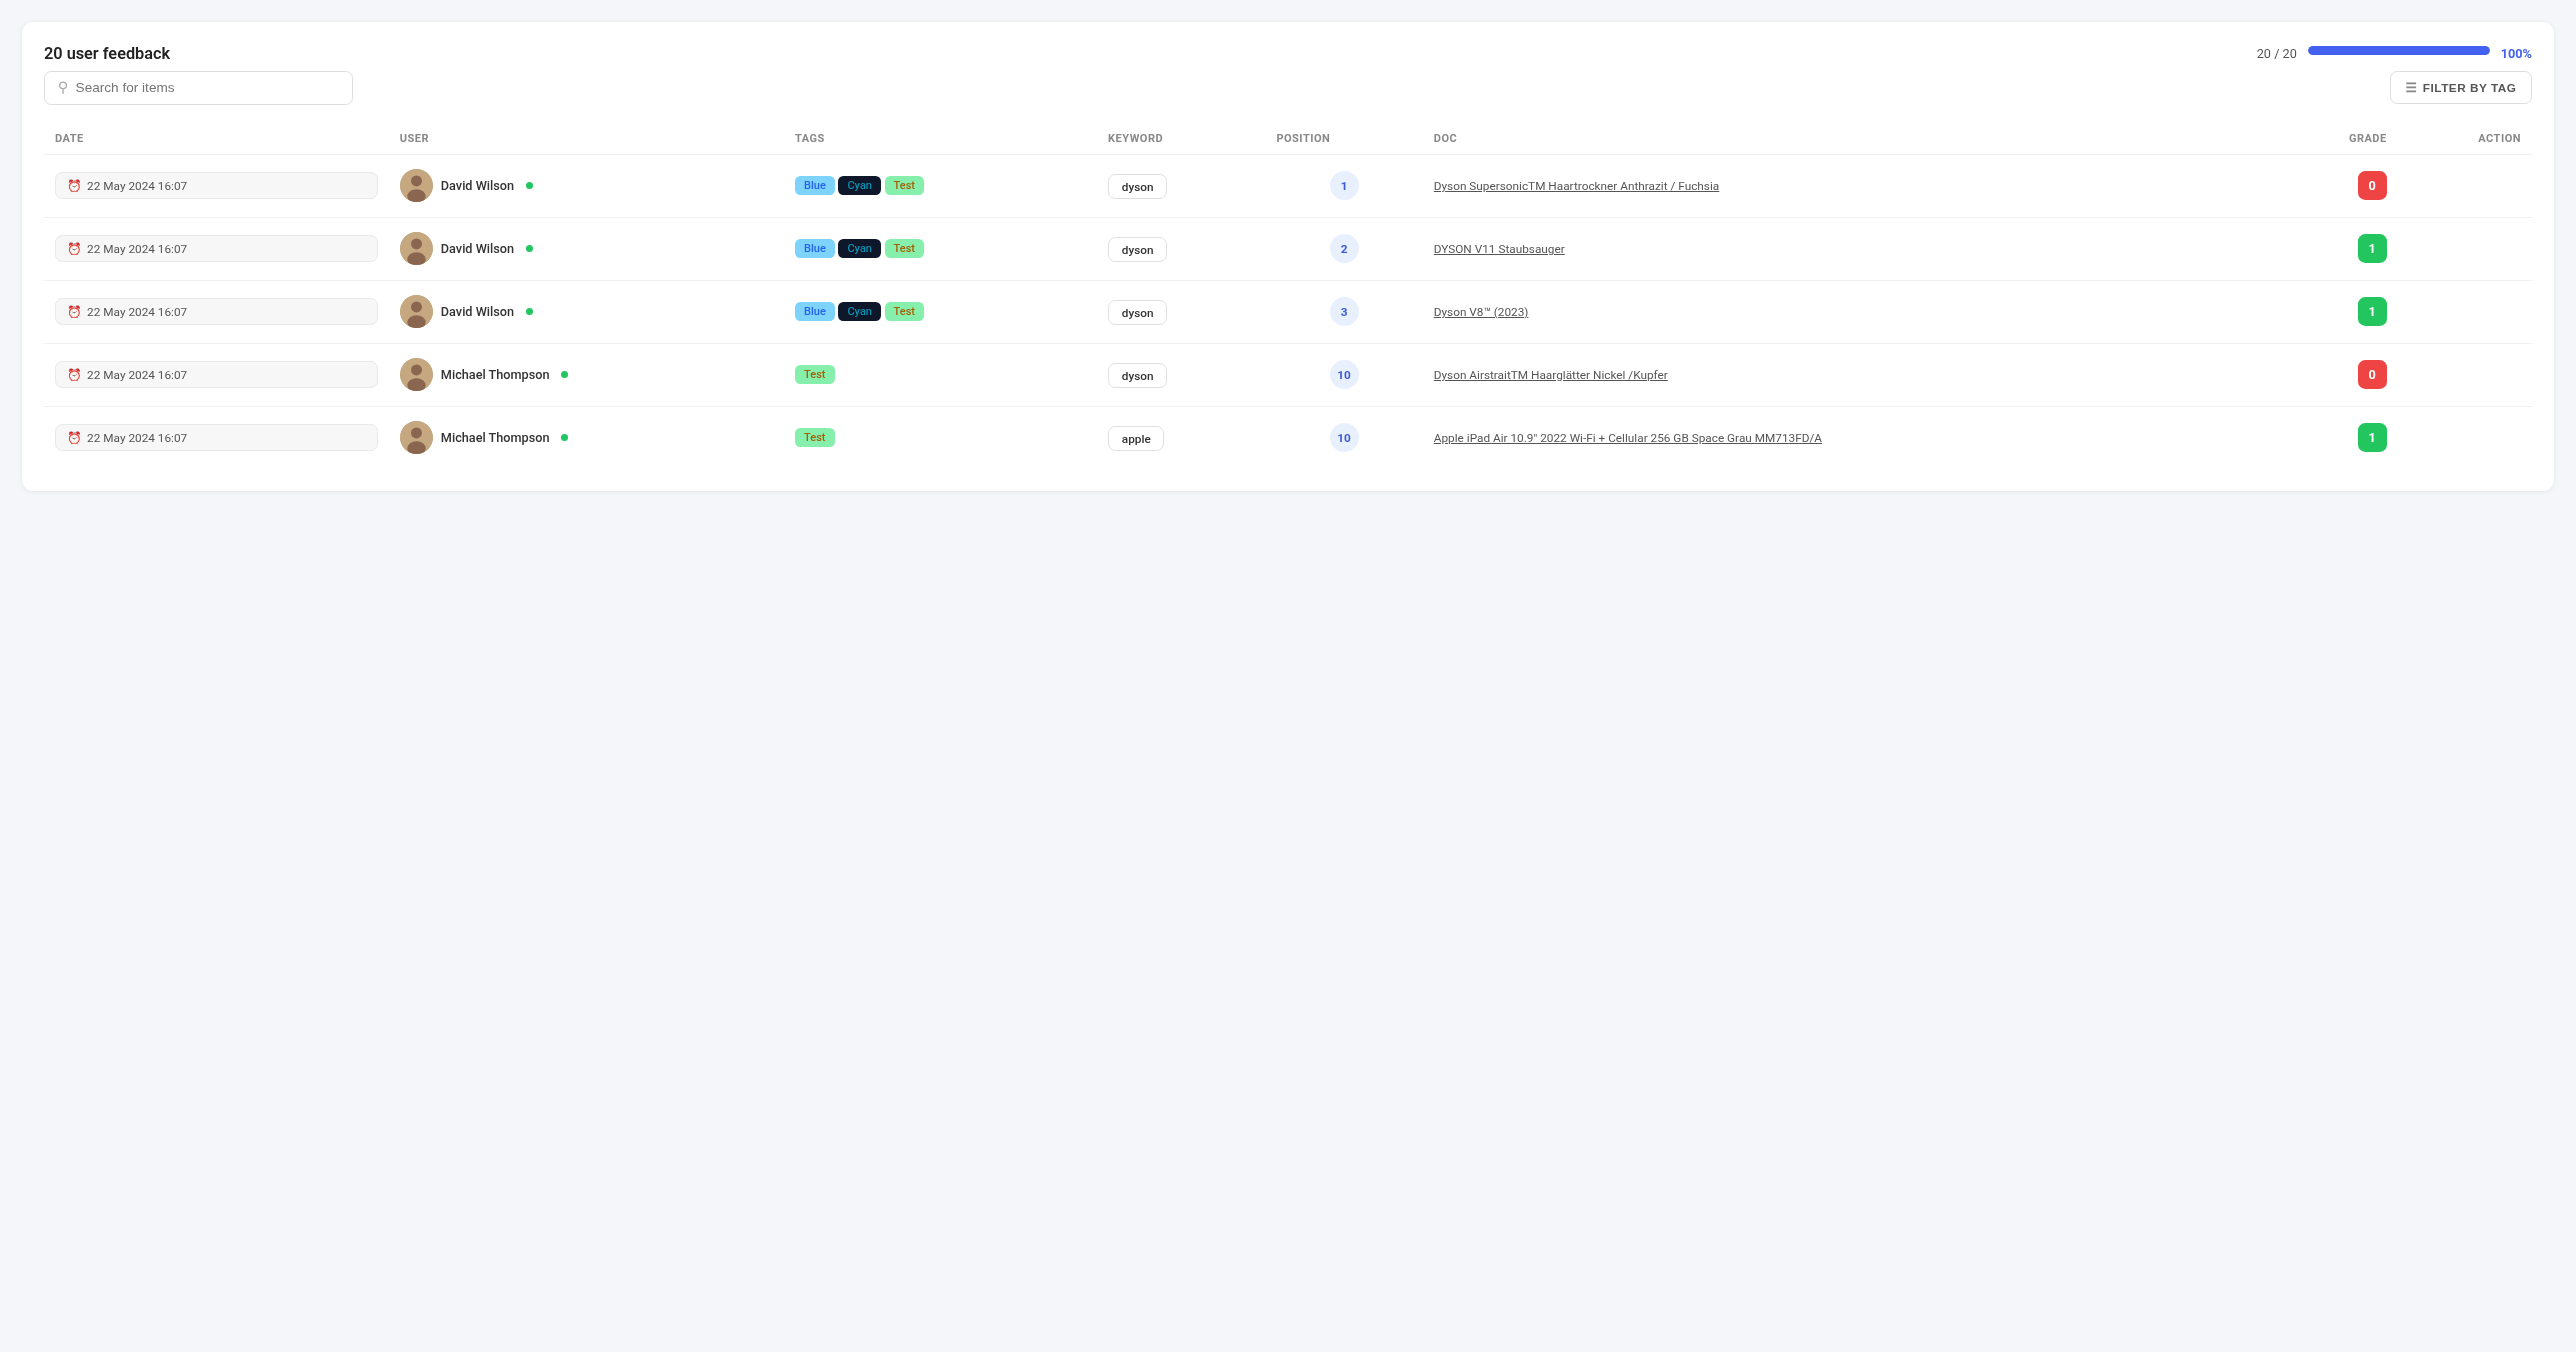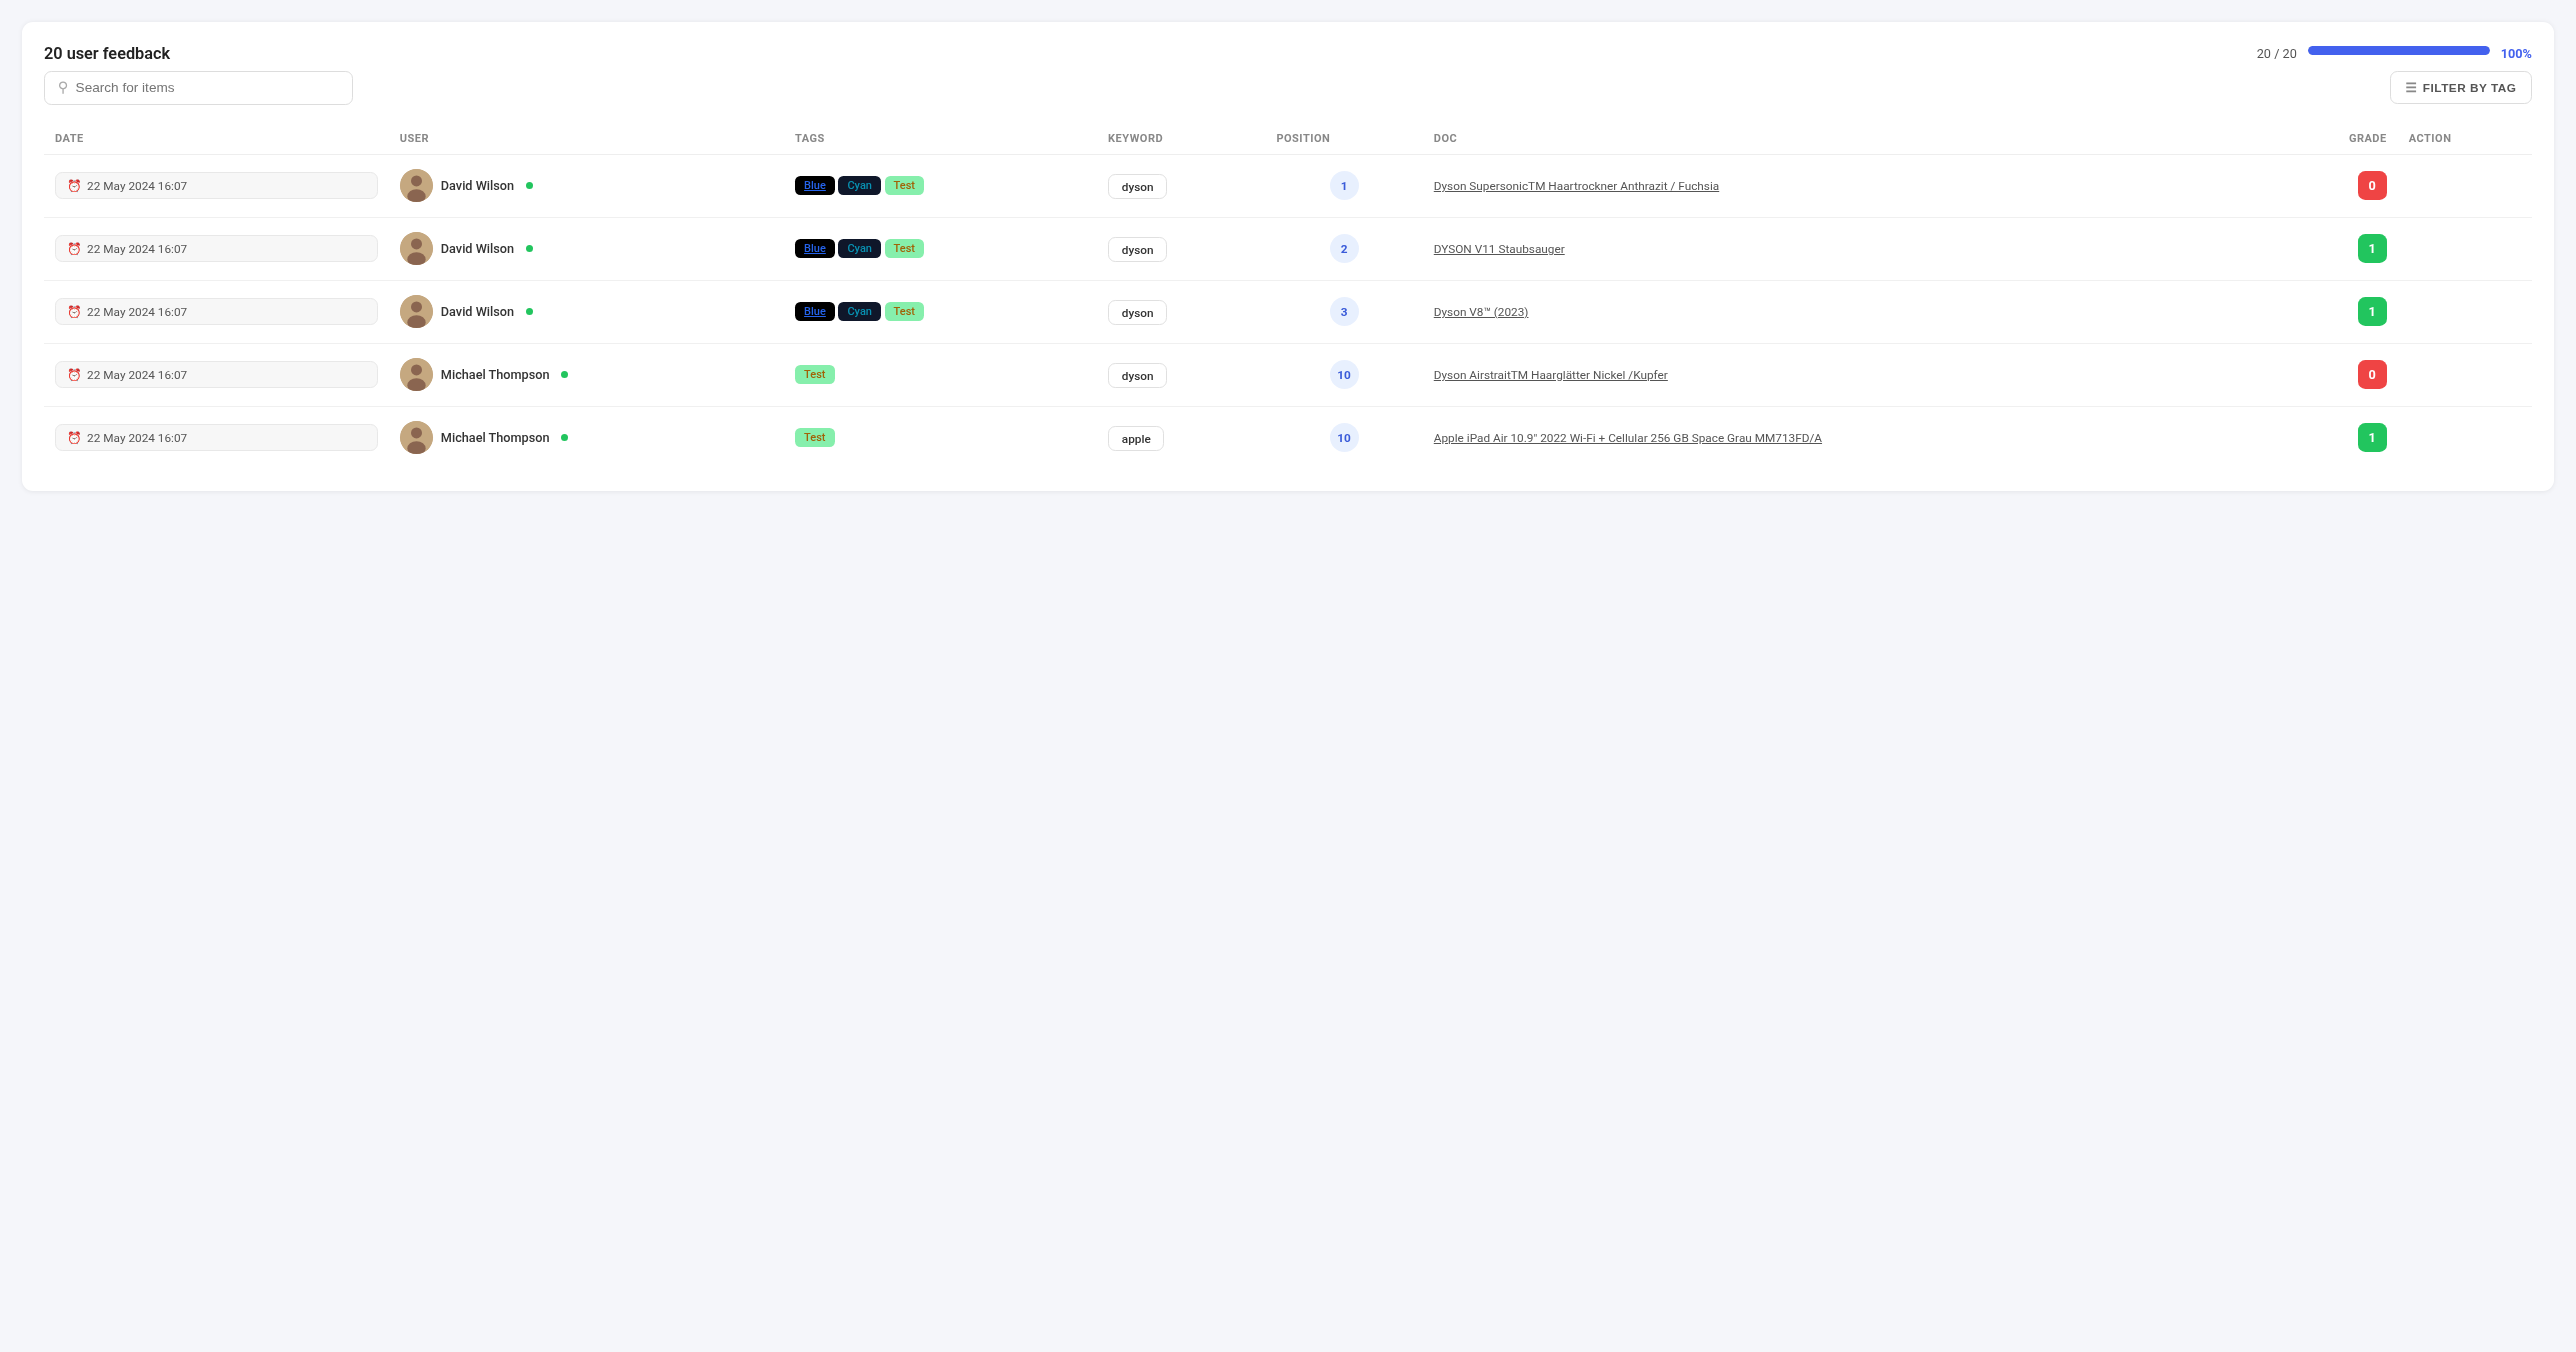--- a/index.html
+++ b/index.html
@@ -170,21 +170,21 @@
       display: flex;
       flex-wrap: wrap;
       gap: 3.6px;
     }
     .tag {
       border-radius: 5.4px;
       padding: 2.7px 9px;
       font-size: 11px;
       font-weight: 500;
     }
-    .tag-blue { background: #000000; color: #2563eb; text-decoration: underline; }
+    .tag-blue { background: #7dd3fc; color: #2563eb; }
     .tag-cyan { background: #0f172a; color: #0891b2; }
     .tag-yellow { background: #86efac; color: #a16207; }
     .keyword-badge {
       border: 1.4px solid #e0e0e0;
       border-radius: 7.3px;
       padding: 4.5px 12.7px;
       font-size: 11.8px;
       color: #333;
       background: #fff;
       font-weight: 500;
@@ -248,21 +248,21 @@
       font-size: 12.7px;
       cursor: pointer;
       color: #555;
       font-weight: 500;
     }
     .page-btn.active {
       background: #4361ee;
       color: #fff;
       border-color: #4361ee;
     }
-    .action-th { text-align: left; }
+    .action-th { text-align: right; }
   </style>
 </head>
 <body>
 
 <div class="page-wrapper">
 
   <div class="header-row">
     <span class="header-title">20 user feedback</span>
     <div class="progress-section">
       <span class="progress-count">20 / 20</span>

